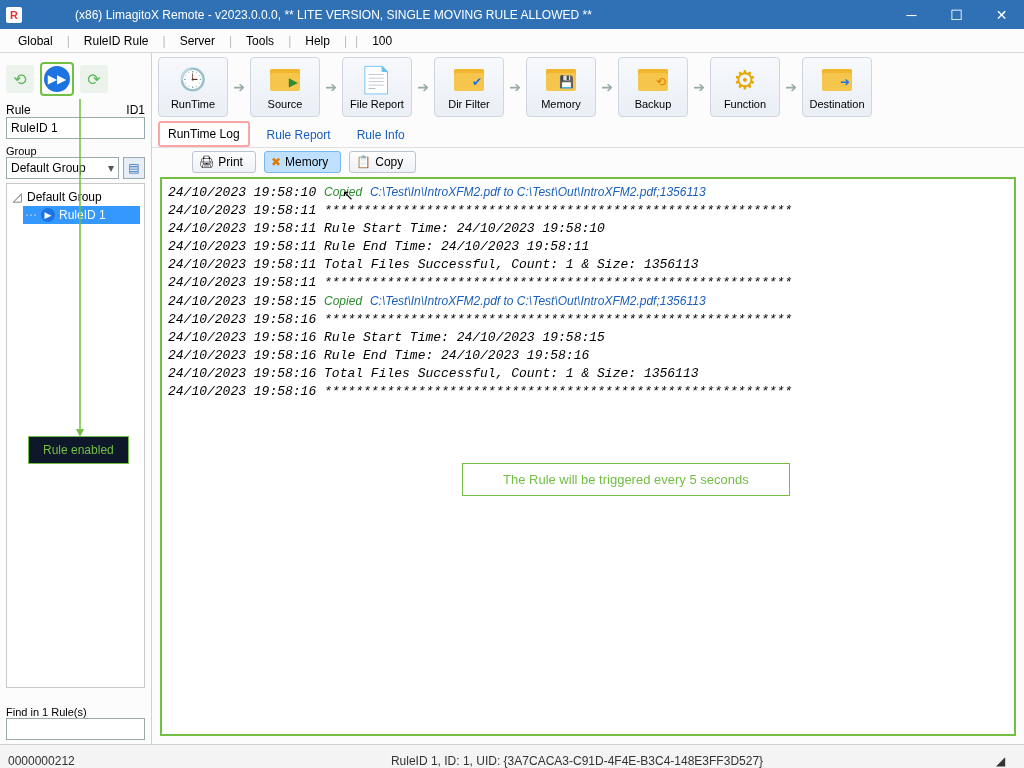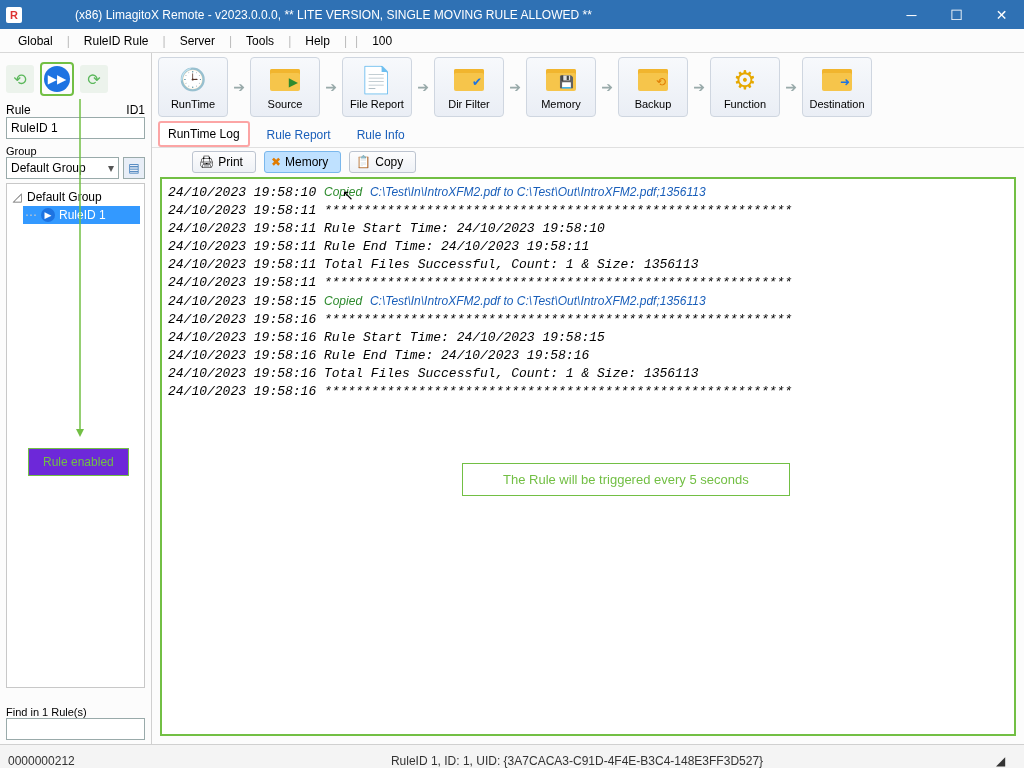--- a/index.html
+++ b/index.html
@@ -55,21 +55,21 @@
 .log-btn { height: 22px; padding: 0 12px 0 6px; border: 1px solid #bcc4d0; border-radius: 3px; background: linear-gradient(#fdfdfd,#eef1f6); display: flex; align-items: center; gap: 4px; cursor: pointer; font-size: 12px; }
 .log-btn.active { background: #bfe1ff; border-color:#7ab7ec;}
 .log-btn .ico { font-size: 12px; }
 
 .log-area { margin: 2px 8px 8px 8px; flex: 1; border: 2px solid #72bf44; background: #fff; padding: 4px 6px; font-family: Consolas, "Courier New", monospace; font-size: 13px; line-height: 18px; white-space: pre; overflow: hidden; color: #000; height: 220px; font-style: italic;}
 .log-area .copied { color: #2e8b2e; }
 .log-area .path { color: #1a5fba; }
 
 .note-box { position: absolute; left: 310px; top: 410px; border: 1px solid #72bf44; padding: 8px 40px; color: #72bf44; font-size: 13px; background: #fff; }
 
-.rule-enabled-box { position: absolute; left: 28px; top: 448px; border: 1px solid #72bf44; padding: 6px 14px; color: #72bf44; font-size: 12px; background: #6d28d9; z-index:5;}
+.rule-enabled-box { position: absolute; left: 28px; top: 436px; border: 1px solid #72bf44; padding: 6px 14px; color: #72bf44; font-size: 12px; background: #0f172a; z-index:5;}
 
 svg.arrow-down { position: absolute; left: 74px; top: 99px; z-index:4; pointer-events:none;}
 
 .statusbar { height: 24px; border-top: 1px solid #d0d0d0; background: #f4f4f4; display: flex; align-items: center; padding: 16px 8px; font-size: 11px; color: #333; }
 .statusbar .sb-left { width: 150px; }
 .statusbar .sb-mid { flex: 1; text-align: center; }
 
 .cursor-img { position:absolute; left:190px; top:134px; font-size:14px; color:#000; z-index:10; pointer-events:none;}
 </style>
 </head>

